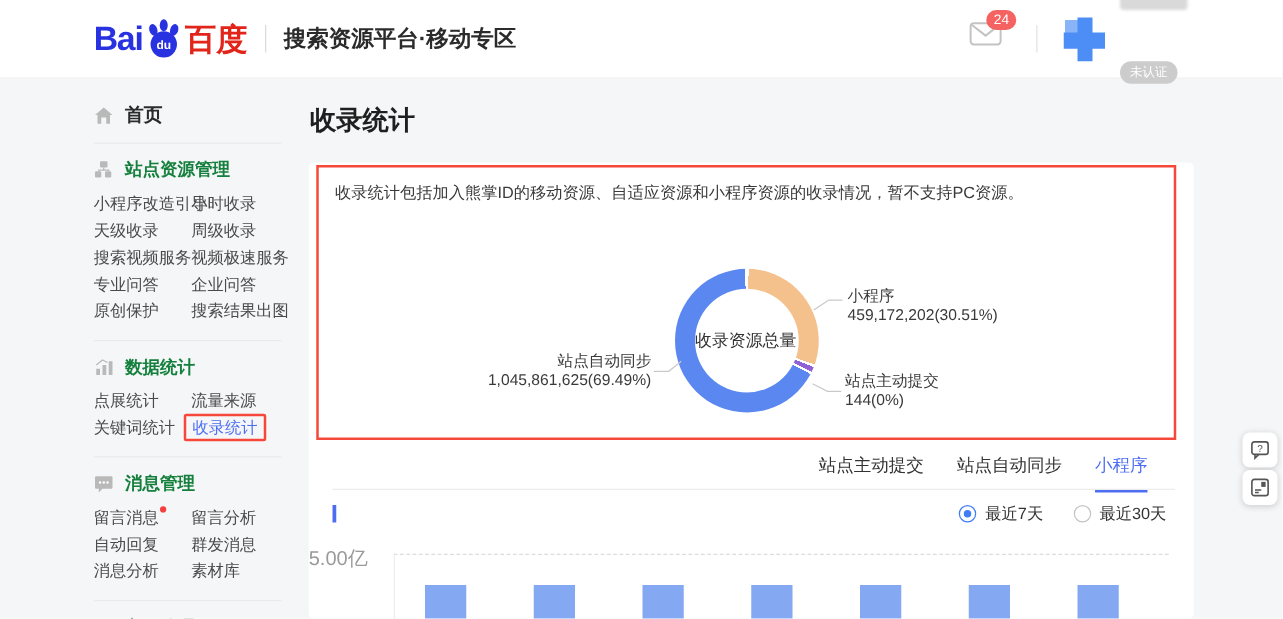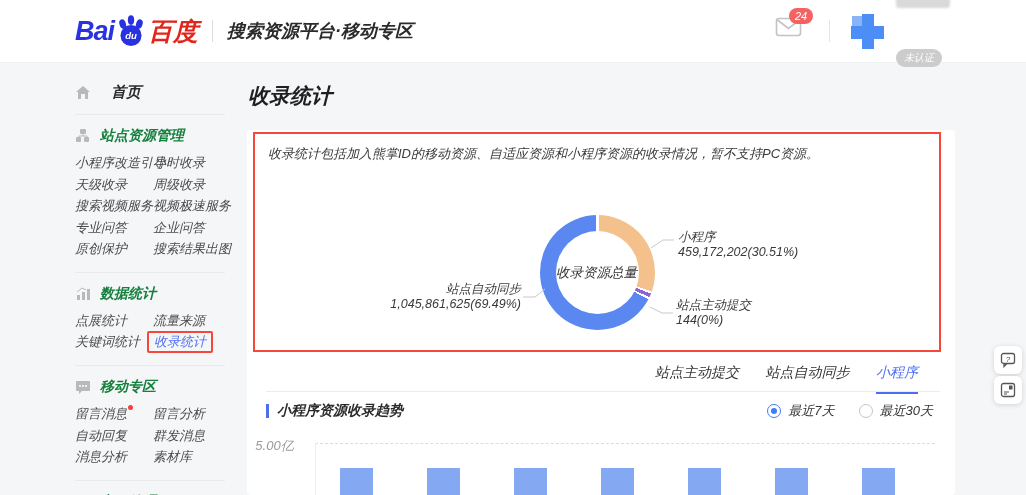--- a/index.html
+++ b/index.html
@@ -1,17 +1,17 @@
 <!DOCTYPE html>
 <html><head>
 <meta charset="utf-8">
 <style>
   * { margin:0; padding:0; box-sizing:border-box; }
   body { font-family:"Liberation Sans","DejaVu Sans",sans-serif; }
-  .page { position:relative; width:1026px; height:495px; background:#f5f6f7; overflow:hidden;font-style:italic; }
+  .page { position:relative; width:1026px; height:495px; background:#f5f6f7; overflow:hidden; }
 
   
   .header { position:absolute; top:0; left:0; width:1026px; height:63px; background:#fff;
             border-bottom:1px solid #f0f0f0; display:flex; align-items:center; padding:0 76px 0 75px; }
   .logo { display:flex; align-items:center; cursor:pointer; }
   .logo-bai { font-size:27px; font-weight:bold; color:#2932e1; letter-spacing:-1px; }
   .logo-paw { width:32px; height:32px; margin:0 1px; }
   .logo-cn { font-size:25px; font-weight:bold; color:#e1251b; }
   .h-divider { width:1px; height:22px; background:#dcdcdc; margin:0 14px; }
   .h-title { font-size:18px; font-weight:bold; color:#2b2b2b; }
@@ -23,21 +23,21 @@
   .avatar { width:38px; height:38px; border-radius:4px; background:#fff; position:relative; overflow:hidden; }
   .av-light { position:absolute; left:4px; top:4px; width:17px; height:17px; background:#8ab4f8; }
   .av-plus-v { position:absolute; left:14px; top:2px; width:12px; height:35px; background:#4d8df6; }
   .av-plus-h { position:absolute; left:3px; top:14px; width:33px; height:13px; background:#4d8df6; }
   .user-col { margin-left:10px; display:flex; flex-direction:column; gap:5px; }
   .user-blur { width:54px; height:12px; border-radius:3px; background:#d9d9d9; filter:blur(1.2px); }
   .user-badge { width:max-content; font-size:10px; color:#fff; background:#ccc; border-radius:9px; padding:2px 8px;margin-top:36px; }
 
   
   .sidebar { position:absolute; top:63px; left:0; width:240px; bottom:0; padding:20px 15px 0 75px; }
-  .side-row { display:flex; align-items:center; gap:20px; font-size:15px; font-weight:bold; color:#2b2b2b; cursor:pointer; }
+  .side-row { display:flex; align-items:center; gap:9px; font-size:15px; font-weight:bold; color:#2b2b2b; cursor:pointer; }
   .side-sec-head { display:flex; align-items:center; gap:9px; font-size:14px; font-weight:bold; color:#15803d; margin-bottom:7px; }
   .side-divider { height:1px; background:#eaeaea; margin:12px 0; }
   .side-grid { display:grid; grid-template-columns:78px 1fr; font-size:13px; color:#4a4a4a; }
   .side-grid span { line-height:21.5px; cursor:pointer; position:relative; width:max-content; }
   .side-active { color:#4e6ef2; border:2px solid #f5483b; padding:0 5px; margin-left:-6px; line-height:18px !important; border-radius:2px; }
   .red-dot::after { content:""; position:absolute; top:2px; right:-6px; width:5px; height:5px; border-radius:50%; background:#f53f3f; }
   .side-icon { width:16px; height:16px; flex:0 0 16px; }
 
   
   .main { position:absolute; left:240px; top:63px; right:0; bottom:0; }
@@ -64,21 +64,21 @@
   .trend-row { position:absolute; left:19px; right:22px; top:272px; display:flex; align-items:center; }
   .trend-marker { width:3px; height:14px; background:#4e6ef2; margin-right:8px; }
   .trend-title { font-size:14px; font-weight:bold; color:#2b2b2b; }
   .radios { margin-left:auto; display:flex; align-items:center; gap:24px; }
   .radio { display:flex; align-items:center; gap:7px; font-size:13px; color:#333; cursor:pointer;text-align:center; }
   .radio-dot { width:14px; height:14px; border-radius:50%; border:1px solid #c4c4c4; background:#fff; position:relative; }
   .radio.checked .radio-dot { border-color:#3f7df7; }
   .radio.checked .radio-dot::after { content:""; position:absolute; left:3px; top:3px; width:6px; height:6px; border-radius:50%; background:#3f7df7; }
 
   
-  .ytick { position:absolute; left:0; top:307px; width:55px; text-align:center; font-size:13px; color:#9a9a9a; }
+  .ytick { position:absolute; left:0; top:307px; width:55px; text-align:left; font-size:16px; color:#9a9a9a; }
   .gridline { position:absolute; left:68px; width:620px; top:313px; border-top:1px dashed #dcdcdc; }
   .yaxis { position:absolute; left:68px; top:313px; width:1px; height:60px; background:#ededed; }
   .bar { position:absolute; width:33px; height:220px; background:#85a8f2; }
 
   
   .float-btn { position:absolute; left:994px; width:28px; height:28px; background:#fff; border-radius:6px;
                box-shadow:0 1px 5px rgba(0,0,0,.15); display:flex; align-items:center; justify-content:center; cursor:pointer; }
 </style>
 </head>
 <body>
@@ -170,21 +170,21 @@
     </div>
     <div class="side-divider"></div>
 
     <div class="side-sec-head">
       <svg class="side-icon" viewBox="0 0 16 16">
           <path d="M2 2 h12 a1 1 0 0 1 1 1 v8 a1 1 0 0 1 -1 1 h-7 l-3 3 v-3 h-2 a1 1 0 0 1 -1 -1 v-8 a1 1 0 0 1 1 -1 Z" fill="#b9b9b9"></path>
           <circle cx="5" cy="7" r="1" fill="#fff"></circle>
           <circle cx="8" cy="7" r="1" fill="#fff"></circle>
           <circle cx="11" cy="7" r="1" fill="#fff"></circle>
         </svg>
-      <span>移动专区</span>
+      <span>消息管理</span>
     </div>
     <div class="side-grid">
       <span class="red-dot">留言消息</span>
       <span>留言分析</span>
       <span>自动回复</span>
       <span>群发消息</span>
       <span>消息分析</span>
       <span>素材库</span>
     </div>
     <div class="side-divider"></div>
@@ -233,21 +233,20 @@
       </div>
 
       <div class="tabbar">
         <span class="tab">站点主动提交</span>
         <span class="tab">站点自动同步</span>
         <span class="tab active">小程序</span>
       </div>
 
       <div class="trend-row">
         <div class="trend-marker"></div>
-        <div class="trend-title">小程序资源收录趋势</div>
         <div class="radios">
           <div class="radio checked">
             <span class="radio-dot"></span>
             <span>最近7天</span>
           </div>
           <div class="radio">
             <span class="radio-dot"></span>
             <span>最近30天</span>
           </div>
         </div>

